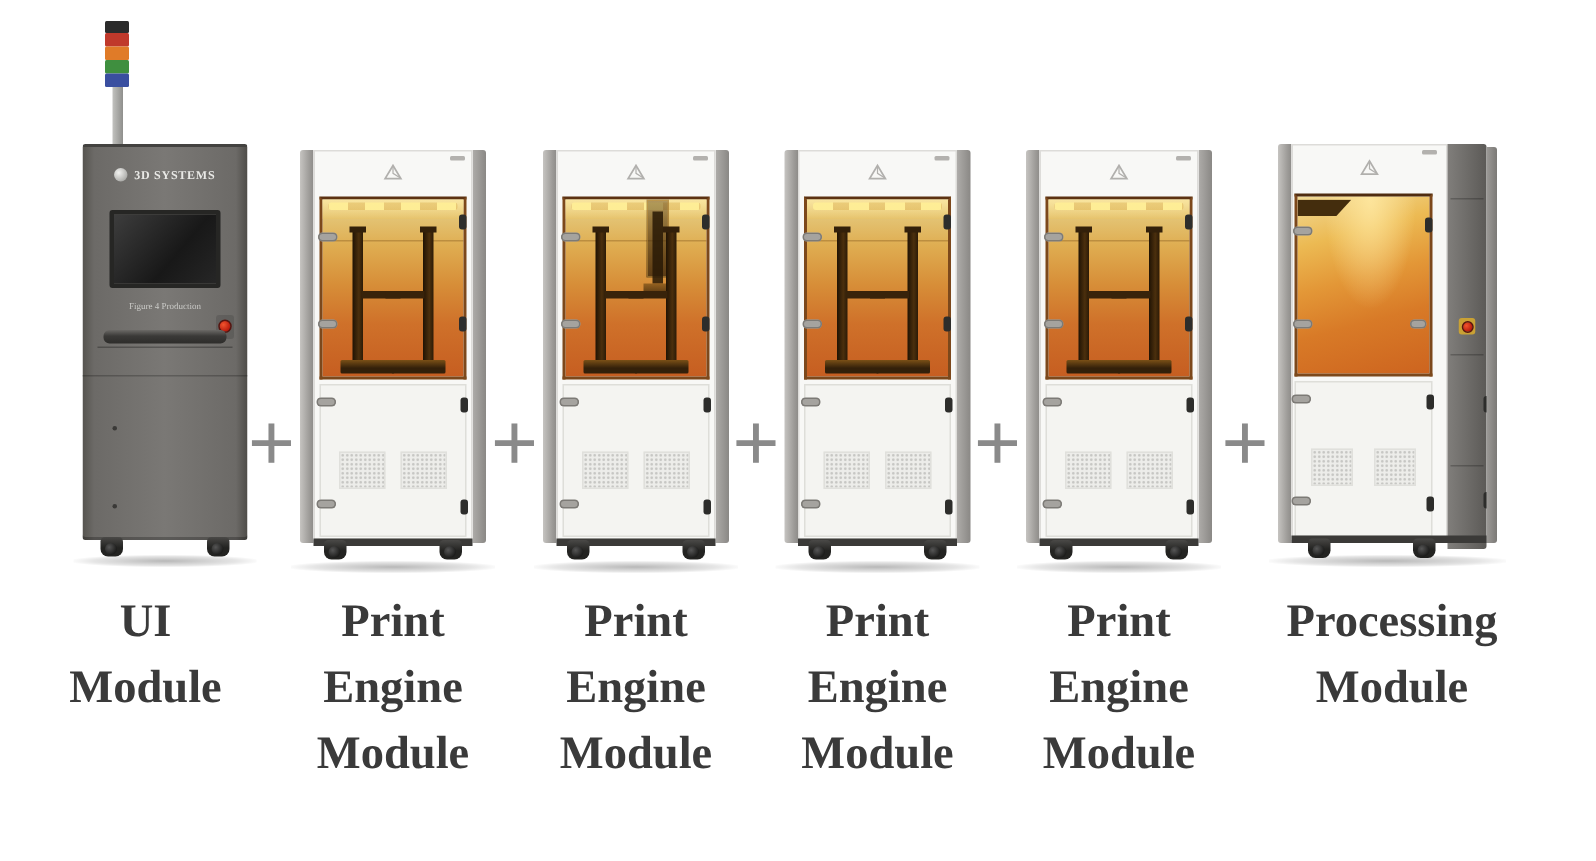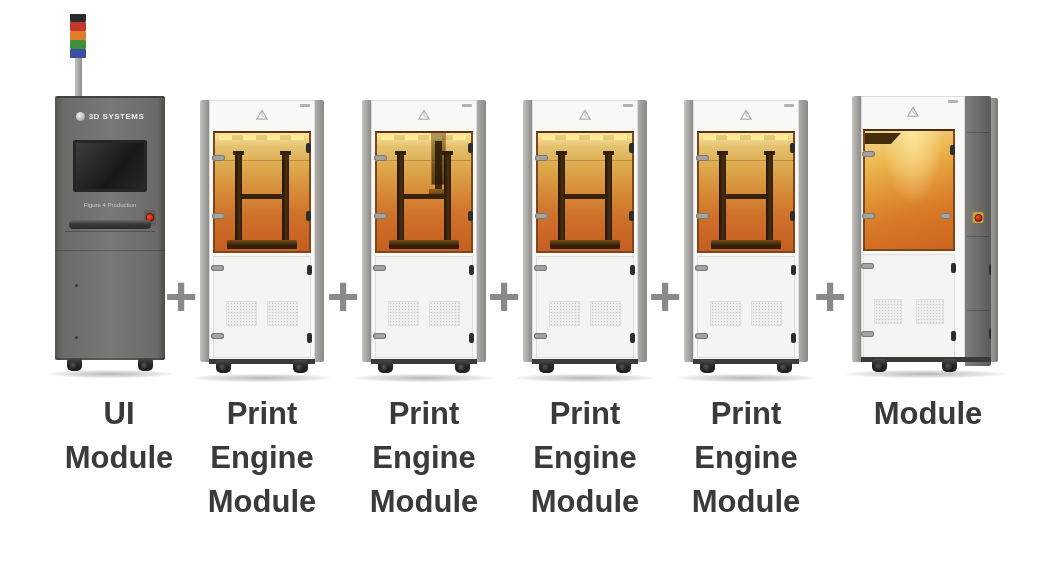--- a/index.html
+++ b/index.html
@@ -1,18 +1,18 @@
 <!DOCTYPE html>
 <html><head>
 <meta charset="utf-8">
 <style>
   html,body{margin:0;padding:0;background:#ffffff;}
   #canvas{
     position:relative;width:1064px;height:574px;background:#ffffff;overflow:hidden;
-    font-family:Liberation Sans, sans-serif;
+    font-family:Liberation Serif, serif;
   }
   .abs{position:absolute;}
 
   
   .shadow{position:absolute;left:-6px;right:-6px;bottom:-10px;height:8px;
     background:radial-gradient(ellipse at center, rgba(0,0,0,.28) 0%, rgba(0,0,0,.10) 55%, rgba(0,0,0,0) 75%);}
   .caster{position:absolute;width:15px;height:13px;background:linear-gradient(180deg,#4a4947,#232321 55%);
     border-radius:3px 3px 5px 5px;}
   .caster::after{content:"";position:absolute;left:3px;top:4px;width:8px;height:8px;border-radius:50%;
     background:radial-gradient(circle at 35% 35%, #555, #1d1d1c 70%);}
@@ -354,21 +354,21 @@
     <div class="caster" style="left:90px;bottom:0;"></div>
     <div class="shadow" style="bottom:-6px;"></div>
   </div>
 
   <div class="abs plus" style="left:159px;">+</div>
   <div class="abs plus" style="left:321px;">+</div>
   <div class="abs plus" style="left:482px;">+</div>
   <div class="abs plus" style="left:643px;">+</div>
   <div class="abs plus" style="left:808px;">+</div>
 
-  <div class="abs label" style="left:34px;width:170px;">
+  <div class="abs label" style="left:12px;width:170px;">
     <div>UI</div>
     <div>Module</div>
   </div>
   <div class="abs label" style="left:177px;width:170px;">
     <div>Print</div>
     <div>Engine</div>
     <div>Module</div>
   </div>
   <div class="abs label" style="left:339px;width:170px;">
     <div>Print</div>
@@ -379,16 +379,17 @@
     <div>Print</div>
     <div>Engine</div>
     <div>Module</div>
   </div>
   <div class="abs label" style="left:661px;width:170px;">
     <div>Print</div>
     <div>Engine</div>
     <div>Module</div>
   </div>
   <div class="abs label" style="left:828px;width:200px;">
+    <div>Processing</div>
     <div>Module</div>
   </div>
 
 </div>
 
 </body></html>

